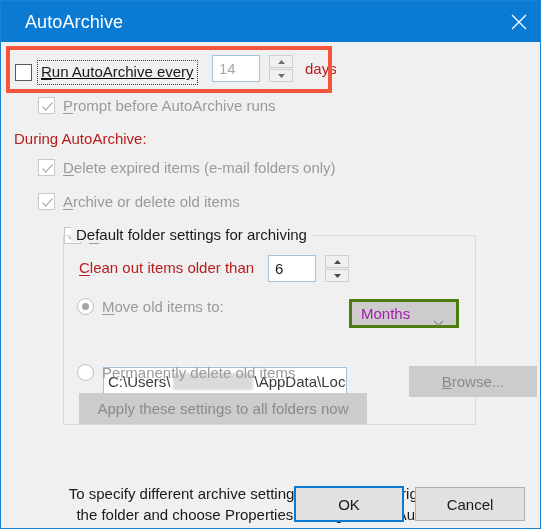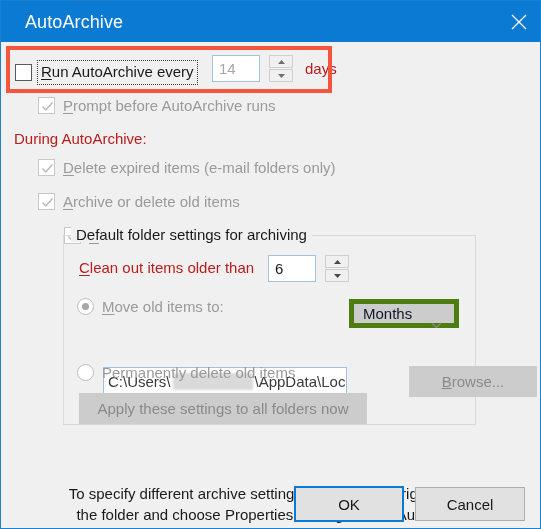--- a/index.html
+++ b/index.html
@@ -88,20 +88,21 @@
   }
   .lbl.dim { color: #b91c1c; }
   .lbl.dim2 { color: #9a9a9a; }
   .lbl u { text-decoration: underline; text-underline-offset: 2px; }
 
   
   .focusrect {
     border: 1px dotted #3a3a3a;
     padding: 2px 3px 3px 3px;
     margin-left: 5px;
+    text-decoration: underline;
   }
 
   
   .spin { display: flex; align-items: center; flex: 0 0 auto; }
   .spin-box {
     width: 48px; height: 27px;
     box-sizing: border-box;
     border: 1px solid #a3c2de;
     background: #ffffff;
     display: flex;
@@ -215,26 +216,26 @@
     color: #1a1a1a;
   }
 
   
   #months-dd {
     position: absolute;
     left: 348px; top: 257px;
     width: 110px; height: 29px;
     box-sizing: border-box;
     background: #cccccc;
-    border: 5px solid #4d7c0f;
+    border: 3px solid #4d7c0f;
     display: flex;
     align-items: center;
     padding-left: 9px;
     font-size: 15px;
-    color: #0f172a;
+    color: #a21caf;
   }
   #months-dd .chev { position: absolute; right: 12px; top: 11px; }
 
   
   #footer-note {
     position: absolute;
     left: 61px; top: 441px;
     width: 430px;
     font-size: 15px;
     color: #1a1a1a;

